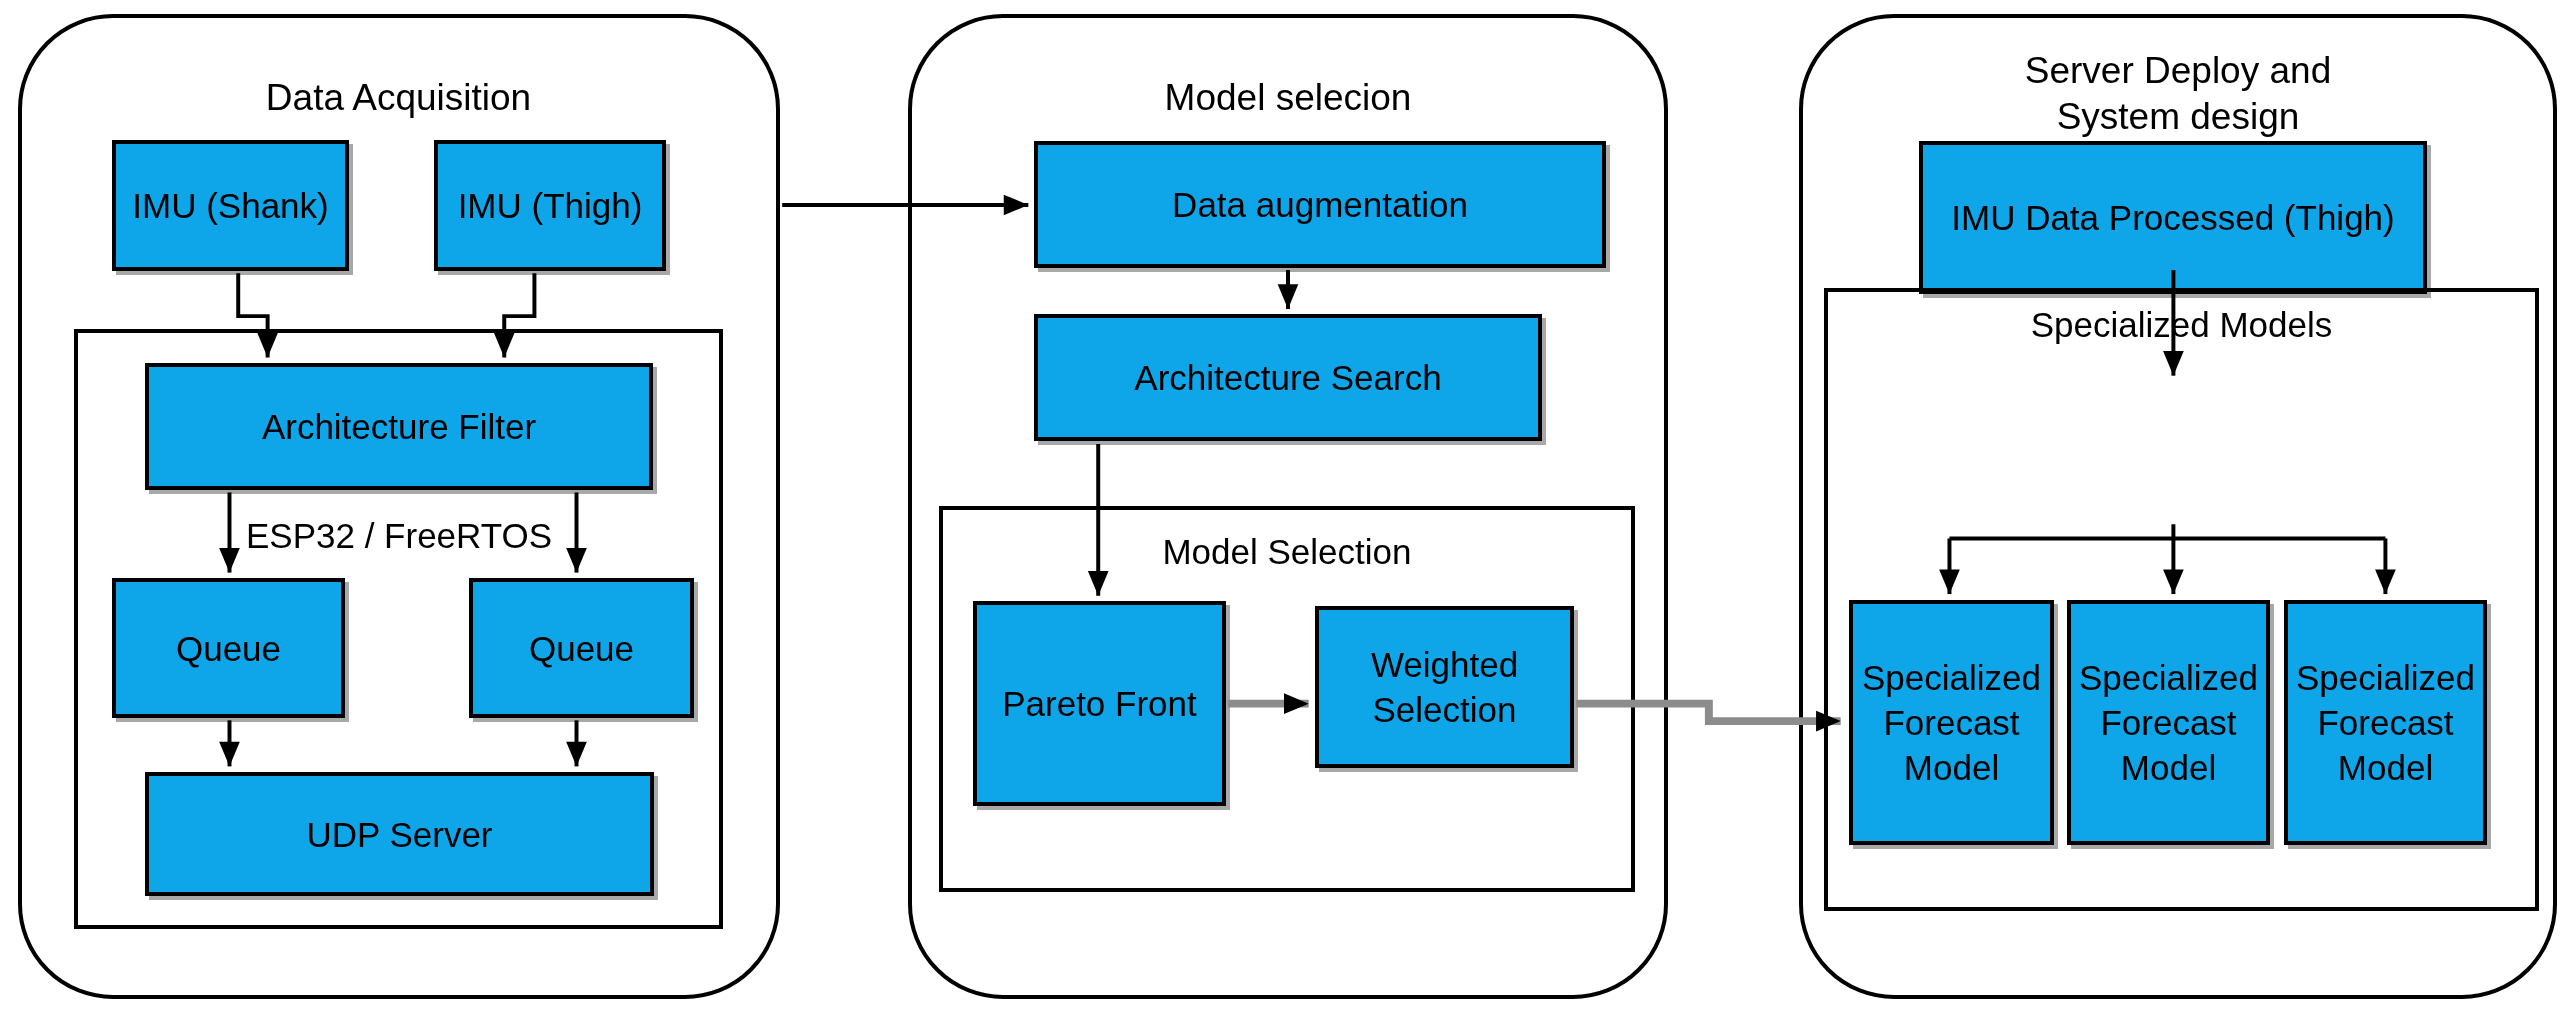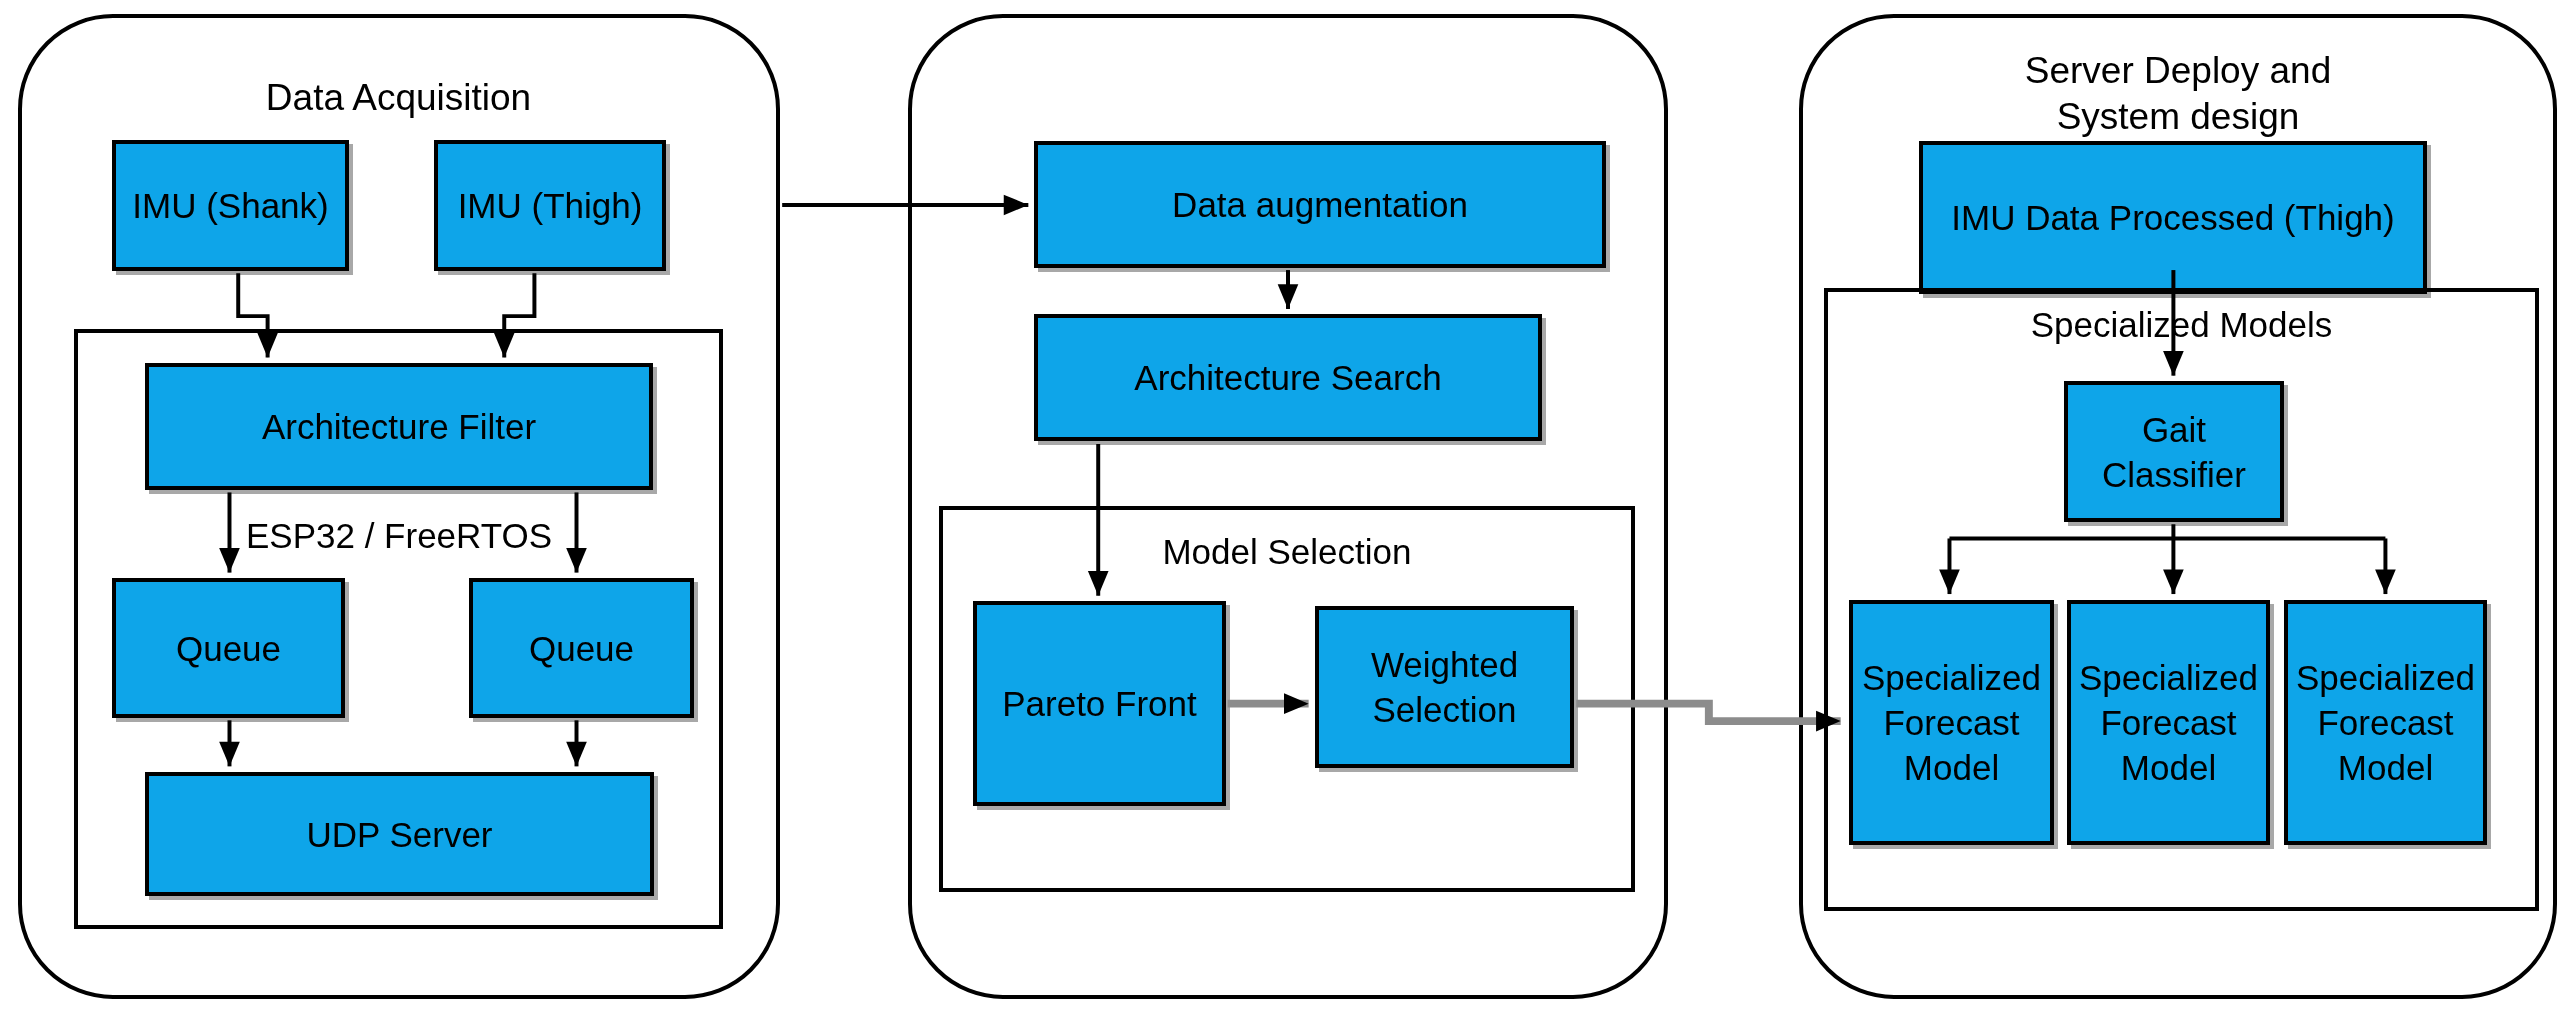--- a/index.html
+++ b/index.html
@@ -92,20 +92,21 @@
   <div class="node" style="left:145px; top:363px; width:508px; height:127px;">Architecture Filter</div>
 
   <div class="float-label" style="left:145px; top:513px; width:508px;">ESP32 / FreeRTOS</div>
 
   <div class="node" style="left:112px; top:578px; width:233px; height:140px;">Queue</div>
   <div class="node" style="left:469px; top:578px; width:225px; height:140px;">Queue</div>
 
   <div class="node" style="left:145px; top:772px; width:509px; height:124px;">UDP Server</div>
 
   <div class="panel" style="left:908px; top:14.3px; width:760px; height:985px;"></div>
+  <div class="panel-title" style="left:908px; top:75px; width:760px;">Model selecion</div>
 
   <div class="node" style="left:1034px; top:141px; width:572px; height:127px;">Data augmentation</div>
   <div class="node" style="left:1034px; top:314px; width:508px; height:127px;">Architecture Search</div>
 
   <div class="group" style="left:939px; top:506px; width:696px; height:386px;"></div>
   <div class="group-label" style="left:939px; top:529px; width:696px;">Model Selection</div>
 
   <div class="node" style="left:973px; top:601px; width:253px; height:205px;">Pareto Front</div>
   <div class="node" style="left:1315px; top:606px; width:259px; height:162px;">Weighted Selection</div>
 
@@ -113,21 +114,20 @@
   <div class="panel-title two-line" style="left:1799px; top:48px; width:758px;">
     <div>Server Deploy and</div>
     <div>System design</div>
   </div>
 
   <div class="node" style="left:1919px; top:141px; width:508px; height:153px;">IMU Data Processed (Thigh)</div>
 
   <div class="group" style="left:1824px; top:288px; width:715px; height:623px;"></div>
   <div class="group-label" style="left:1824px; top:302px; width:715px;">Specialized Models</div>
 
-  <div class="node" style="left:2064px; top:381px; width:220px; height:141px;">Gait Classifier</div>
 
   <div class="node" style="left:1849px; top:600px; width:205px; height:245px;">Specialized Forecast Model</div>
   <div class="node" style="left:2067px; top:600px; width:203px; height:245px;">Specialized Forecast Model</div>
   <div class="node" style="left:2284px; top:600px; width:203px; height:245px;">Specialized Forecast Model</div>
 
   <svg class="connector-layer" viewBox="0 0 3244 1278">
     <defs>
       <marker id="arw" markerUnits="userSpaceOnUse" markerWidth="36" markerHeight="30" refX="33" refY="15" orient="auto">
         <path d="M2,2 L33,15 L2,28 Z" fill="#000000"></path>
       </marker>

